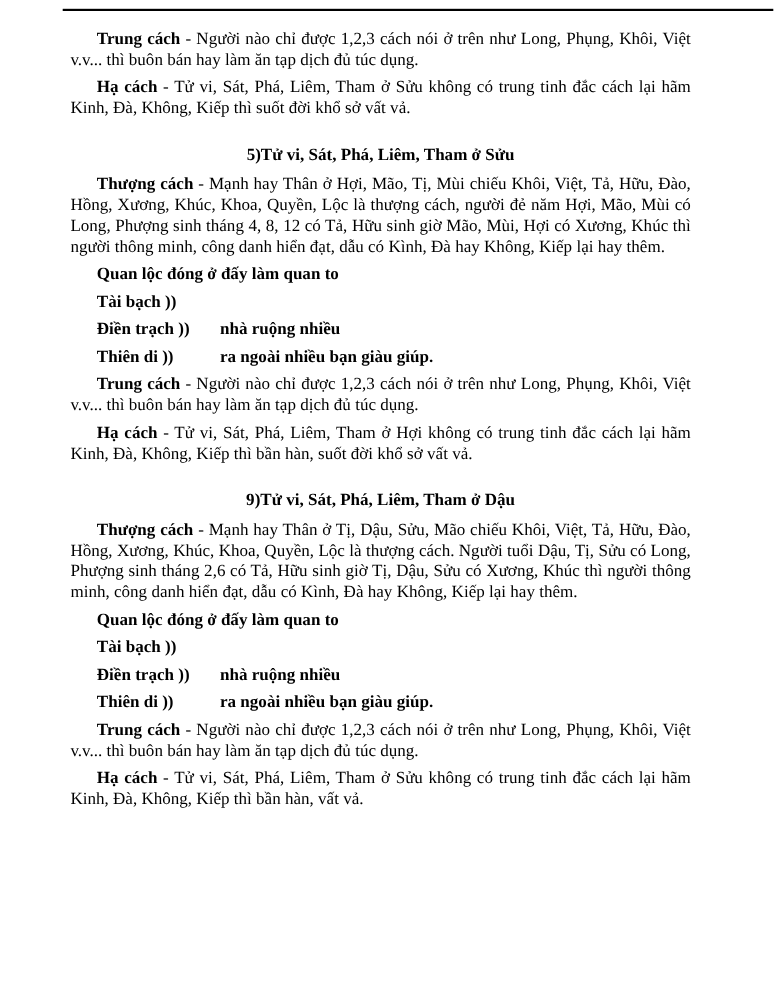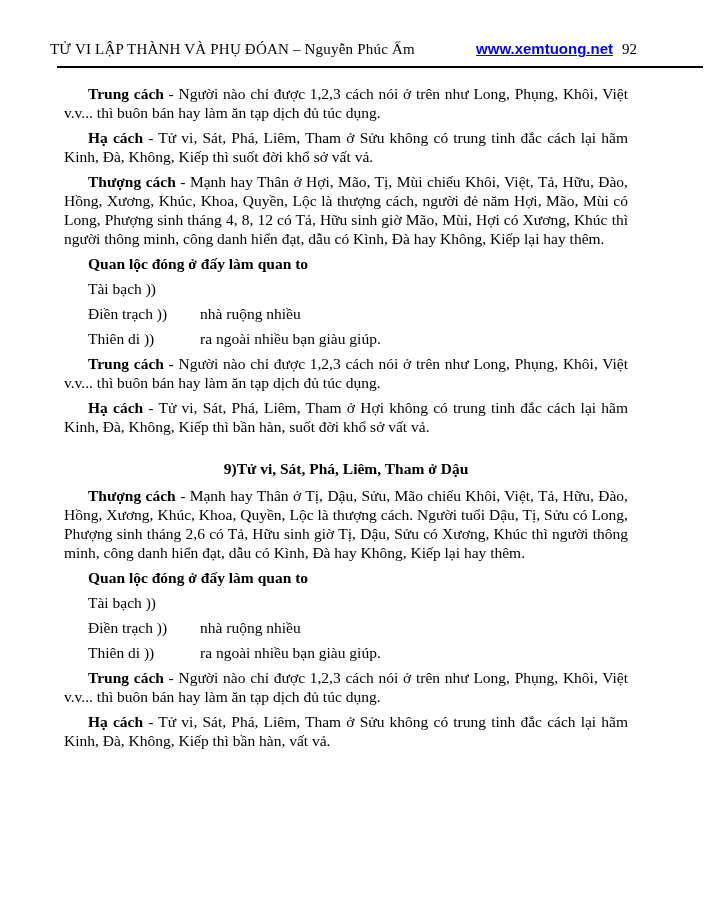--- a/index.html
+++ b/index.html
@@ -14,43 +14,37 @@
                font-weight:bold;text-decoration:underline;font-size:15px;cursor:pointer;}
   .page-number{font-size:15px;}
   .rule{border-top:2px solid #000;margin:8px 2px 0 57px;}
 
   
   .content{padding:16px 77px 0 64px;font-size:15.5px;line-height:19px;text-align:justify;}
   .para{margin:0 0 6px 0;text-indent:24px;}
   .para .lead{font-weight:bold;}
   .heading{text-align:center;font-weight:bold;font-size:15.5px;margin:23px 0 8px 0;text-indent:0;}
   .plain-line{margin:0 0 6px 0;text-indent:24px;text-align:left;font-weight:bold;}
-  .list-row{display:flex;margin:0 0 6px 0;padding-left:24px;text-align:left;}
+  .list-row{display:flex;margin:0 0 6px 0;padding-left:24px;text-align:left;font-weight:bold;}
   .row-label{flex:0 0 112px;}
   .row-value{flex:1 1 auto;}
 </style>
 </head>
 <body>
 
 <div class="page">
 
-  <div class="header-row">
-    <span class="header-title">TỬ VI LẬP THÀNH VÀ PHỤ ĐÓAN – Nguyễn Phúc Ấm</span>
-    <span class="header-right">
-      <span class="header-link">www.xemtuong.net</span>
-      <span class="page-number">92</span>
-    </span>
-  </div>
   <div class="rule"></div>
 
   <div class="content">
 
     <p class="para"><span class="lead">Trung cách</span><span> - Người nào chỉ được 1,2,3 cách nói ở trên như Long, Phụng, Khôi, Việt v.v... thì buôn bán hay làm ăn tạp dịch đủ túc dụng.</span></p>
     <p class="para"><span class="lead">Hạ cách</span><span> - Tử vi, Sát, Phá, Liêm, Tham ở Sửu không có trung tinh đắc cách lại hãm Kinh, Đà, Không, Kiếp thì suốt đời khổ sở vất vả.</span></p>
 
+    <p class="heading">5)Tử vi, Sát, Phá, Liêm, Tham ở Sửu</p>
     <p class="para"><span class="lead">Thượng cách</span><span> - Mạnh hay Thân ở Hợi, Mão, Tị, Mùi chiếu Khôi, Việt, Tả, Hữu, Đào, Hồng, Xương, Khúc, Khoa, Quyền, Lộc là thượng cách, người đẻ năm Hợi, Mão, Mùi có Long, Phượng sinh tháng 4, 8, 12 có Tả, Hữu sinh giờ Mão, Mùi, Hợi có Xương, Khúc thì người thông minh, công danh hiển đạt, dẫu có Kình, Đà hay Không, Kiếp lại hay thêm.</span></p>
     <p class="plain-line">Quan lộc đóng ở đấy làm quan to</p>
 
     <div class="list-row">
       <span class="row-label">Tài bạch ))</span>
     </div>
     <div class="list-row">
       <span class="row-label">Điền trạch ))</span>
       <span class="row-value">nhà ruộng nhiều</span>
     </div>

